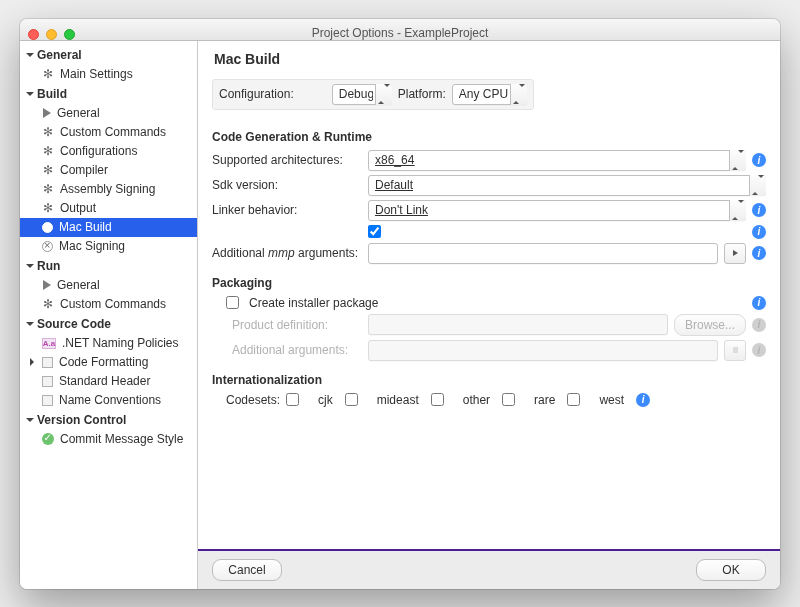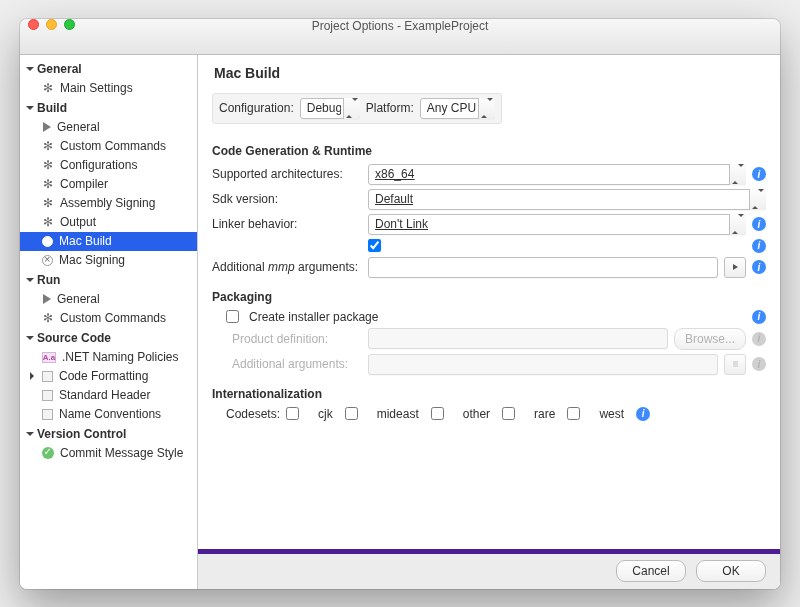--- a/index.html
+++ b/index.html
@@ -8,21 +8,21 @@
     --panel-bg:#ffffff;
     --border:#c9c9c9;
     --sel:#2760ea;
     --text:#303030;
     --muted:#7d7d7d;
     --disabled:#b2b2b2;
   }
   *{box-sizing:border-box;font-family:-apple-system,"Helvetica Neue",Arial,sans-serif;font-size:12px;color:var(--text);}
   body{margin:0;background:#eee;display:flex;align-items:center;justify-content:center;height:607px;}
   .window{width:760px;height:570px;background:var(--win-bg);border-radius:7px;box-shadow:0 18px 45px rgba(0,0,0,.35),0 0 0 1px rgba(0,0,0,.12);overflow:hidden;display:flex;flex-direction:column;}
-  .titlebar{height:36px;background:linear-gradient(#f7f7f7,#e5e5e5);border-bottom:1px solid #bdbdbd;display:flex;align-items:flex-start;padding:0 8px;position:relative;}
+  .titlebar{height:22px;background:linear-gradient(#f7f7f7,#e5e5e5);border-bottom:1px solid #bdbdbd;display:flex;align-items:flex-end;padding:0 8px;position:relative;}
   .traffic{display:flex;gap:7px;}
   .tl{width:11px;height:11px;border-radius:50%;}
   .tl.red{background:#ff5f57;border:0.5px solid #e24238;}
   .tl.yellow{background:#febc2e;border:0.5px solid #e2a128;}
   .tl.green{background:#28c840;border:0.5px solid #1fa52f;}
   .title{position:absolute;left:0;right:0;text-align:center;font-size:12px;color:#555;}
   .body{flex:1;display:flex;min-height:0;}
   .tree{width:178px;background:var(--tree-bg);border-right:1px solid var(--border);padding-top:4px;overflow:auto;}
   .group-hdr{display:flex;align-items:center;gap:3px;font-weight:600;padding:3px 6px 3px 8px;cursor:default;}
   .tri{width:0;height:0;display:inline-block;border-left:4.5px solid #444;border-top:4px solid transparent;border-bottom:4px solid transparent;transform:rotate(90deg);margin-right:2px;}
@@ -56,21 +56,21 @@
   .wide{flex:1;text-decoration:underline;}
   .info{width:14px;height:14px;border-radius:50%;background:#3b8bff;color:#fff;display:inline-flex;align-items:center;justify-content:center;font-weight:bold;font-size:10px;font-style:italic;flex:none;}
   .info.dis{background:#cfcfcf;}
   .info::before{content:"i";}
   input[type=checkbox]{width:13px;height:13px;margin:0 4px 0 0;}
   .small-note{font-size:11px;line-height:13px;}
   .iconbtn{width:22px;height:21px;border:1px solid #bfbfbf;border-radius:3px;background:linear-gradient(#fdfdfd,#efefef);display:inline-flex;align-items:center;justify-content:center;}
   .iconbtn .play{width:0;height:0;border-left:5px solid #555;border-top:3.5px solid transparent;border-bottom:3.5px solid transparent;}
   .disabled,.disabled *{color:var(--disabled) !important;border-color:#dcdcdc !important;}
   input.disabled{background:#f7f7f7;}
-  .footer{height:40px;background:var(--win-bg);border-top:5px solid #4c1d95;display:flex;align-items:center;justify-content:flex-end;gap:10px;padding:0 14px;}
+  .footer{height:40px;background:var(--win-bg);border-top:2px solid #4c1d95;display:flex;align-items:center;justify-content:space-between;gap:27px;padding:0 14px;}
   .btn-std{min-width:70px;height:22px;border:1px solid #bcbcbc;border-radius:9px;background:linear-gradient(#fefefe,#f1f1f1);padding:0 10px;}
   .codesets{display:flex;align-items:center;gap:12px;flex-wrap:wrap;}
   .chk{display:inline-flex;align-items:center;gap:15px;}
   .toolbar{background:#f4f4f4;border:1px solid #e3e3e3;border-radius:3px;padding:4px 6px;display:inline-flex;align-items:center;gap:6px;margin-bottom:8px;}
 </style>
 </head>
 <body>
 
 <div class="window">
   <div class="titlebar">
@@ -176,21 +176,21 @@
         </div>
     </div>
 
     <div class="panel">
       <div class="scroll">
         <h1>Mac Build</h1>
 
         <div class="toolbar">
           <span>Configuration:</span>
           <span class="combo">
-            <input type="text" readonly="" style="width: 60px;" value="Debug">
+            <input type="text" readonly="" style="width: 60px; margin-left: 32px;" value="Debug">
             <span class="btn">
                 <span><span class="caret up"></span><span class="caret dn"></span></span>
               </span>
           </span>
           <span>Platform:</span>
           <span class="combo">
             <input type="text" readonly="" style="width: 75px;" value="Any CPU">
             <span class="btn">
                 <span><span class="caret up"></span><span class="caret dn"></span></span>
               </span>

